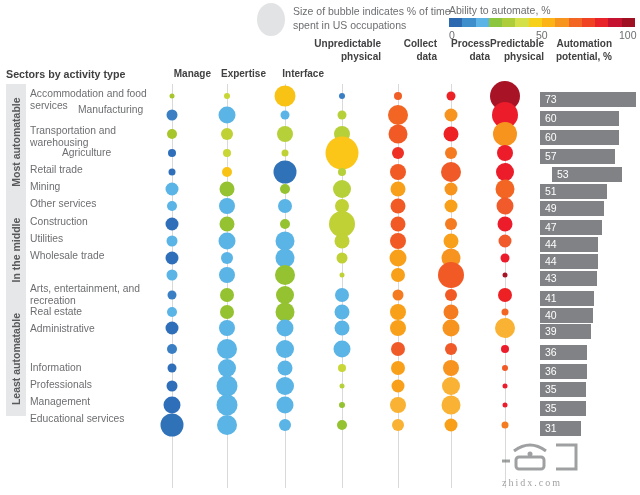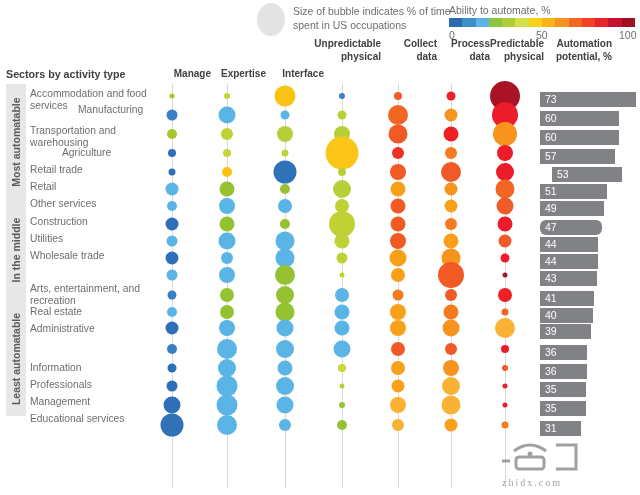--- a/index.html
+++ b/index.html
@@ -234,21 +234,21 @@
     <div class="bubble" title="Retail trade — Manage" style="width: 7px; height: 7px; left: 172px; top: 88px; background: rgb(47, 111, 186);"></div>
     <div class="bubble" title="Retail trade — Expertise" style="width: 10px; height: 10px; left: 227px; top: 88px; background: rgb(249, 195, 22);"></div>
     <div class="bubble" title="Retail trade — Interface" style="width: 23px; height: 23px; left: 285px; top: 88px; background: rgb(47, 114, 184);"></div>
     <div class="bubble" title="Retail trade — Unpredictable physical" style="width: 8px; height: 8px; left: 342px; top: 88px; background: rgb(182, 208, 58);"></div>
     <div class="bubble" title="Retail trade — Collect data" style="width: 16px; height: 16px; left: 398px; top: 88px; background: rgb(241, 90, 36);"></div>
     <div class="bubble" title="Retail trade — Process data" style="width: 20px; height: 20px; left: 451px; top: 88px; background: rgb(240, 90, 40);"></div>
     <div class="bubble" title="Retail trade — Predictable physical" style="width: 18px; height: 18px; left: 505px; top: 88px; background: rgb(236, 28, 43);"></div>
     <div class="bar" style="left: 540px; top: 83px; width: 70px; margin-left: 12px;">
       <div class="bar-value">53</div>
     </div>
-    <div class="row-label" style="top: 97px;">Retail</div>
+    <div class="row-label" style="top: 97px;">Mining</div>
     <div class="bubble" title="Mining — Manage" style="width: 13px; height: 13px; left: 172px; top: 105px; background: rgb(90, 180, 229);"></div>
     <div class="bubble" title="Mining — Expertise" style="width: 15px; height: 15px; left: 227px; top: 105px; background: rgb(148, 194, 48);"></div>
     <div class="bubble" title="Mining — Interface" style="width: 10px; height: 10px; left: 285px; top: 105px; background: rgb(148, 194, 48);"></div>
     <div class="bubble" title="Mining — Unpredictable physical" style="width: 18px; height: 18px; left: 342px; top: 105px; background: rgb(182, 208, 58);"></div>
     <div class="bubble" title="Mining — Collect data" style="width: 15px; height: 15px; left: 398px; top: 105px; background: rgb(249, 160, 27);"></div>
     <div class="bubble" title="Mining — Process data" style="width: 13px; height: 13px; left: 451px; top: 105px; background: rgb(247, 148, 30);"></div>
     <div class="bubble" title="Mining — Predictable physical" style="width: 19px; height: 19px; left: 505px; top: 105px; background: rgb(242, 101, 34);"></div>
     <div class="bar" style="left: 540px; top: 100px; width: 67px;">
       <div class="bar-value">51</div>
     </div>
@@ -264,21 +264,21 @@
       <div class="bar-value">49</div>
     </div>
     <div class="row-label" style="top: 132px;">Construction</div>
     <div class="bubble" title="Construction — Manage" style="width: 13px; height: 13px; left: 172px; top: 140px; background: rgb(47, 111, 186);"></div>
     <div class="bubble" title="Construction — Expertise" style="width: 15px; height: 15px; left: 227px; top: 140px; background: rgb(148, 194, 48);"></div>
     <div class="bubble" title="Construction — Interface" style="width: 10px; height: 10px; left: 285px; top: 140px; background: rgb(148, 194, 48);"></div>
     <div class="bubble" title="Construction — Unpredictable physical" style="width: 26px; height: 26px; left: 342px; top: 140px; background: rgb(192, 209, 53);"></div>
     <div class="bubble" title="Construction — Collect data" style="width: 15px; height: 15px; left: 398px; top: 140px; background: rgb(241, 90, 36);"></div>
     <div class="bubble" title="Construction — Process data" style="width: 12px; height: 12px; left: 451px; top: 140px; background: rgb(244, 123, 32);"></div>
     <div class="bubble" title="Construction — Predictable physical" style="width: 15px; height: 15px; left: 505px; top: 140px; background: rgb(236, 28, 43);"></div>
-    <div class="bar" style="left: 540px; top: 136px; width: 62px; border-radius: 6px;">
+    <div class="bar" style="left: 540px; top: 136px; width: 62px;">
       <div class="bar-value">47</div>
     </div>
     <div class="row-label" style="top: 149px;">Utilities</div>
     <div class="bubble" title="Utilities — Manage" style="width: 11px; height: 11px; left: 172px; top: 157px; background: rgb(90, 180, 229);"></div>
     <div class="bubble" title="Utilities — Expertise" style="width: 17px; height: 17px; left: 227px; top: 157px; background: rgb(90, 180, 229);"></div>
     <div class="bubble" title="Utilities — Interface" style="width: 19px; height: 19px; left: 285px; top: 157px; background: rgb(90, 180, 229);"></div>
     <div class="bubble" title="Utilities — Unpredictable physical" style="width: 15px; height: 15px; left: 342px; top: 157px; background: rgb(192, 209, 53);"></div>
     <div class="bubble" title="Utilities — Collect data" style="width: 16px; height: 16px; left: 398px; top: 157px; background: rgb(241, 90, 36);"></div>
     <div class="bubble" title="Utilities — Process data" style="width: 15px; height: 15px; left: 451px; top: 157px; background: rgb(249, 160, 27);"></div>
     <div class="bubble" title="Utilities — Predictable physical" style="width: 13px; height: 13px; left: 505px; top: 157px; background: rgb(241, 91, 43);"></div>

